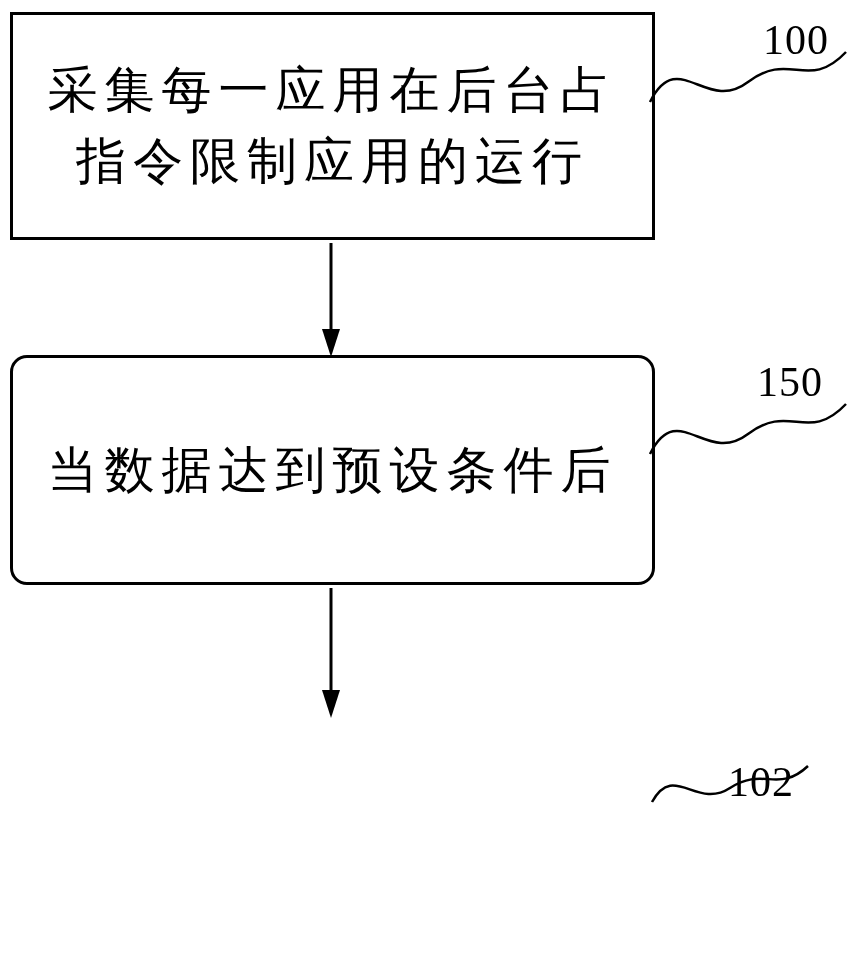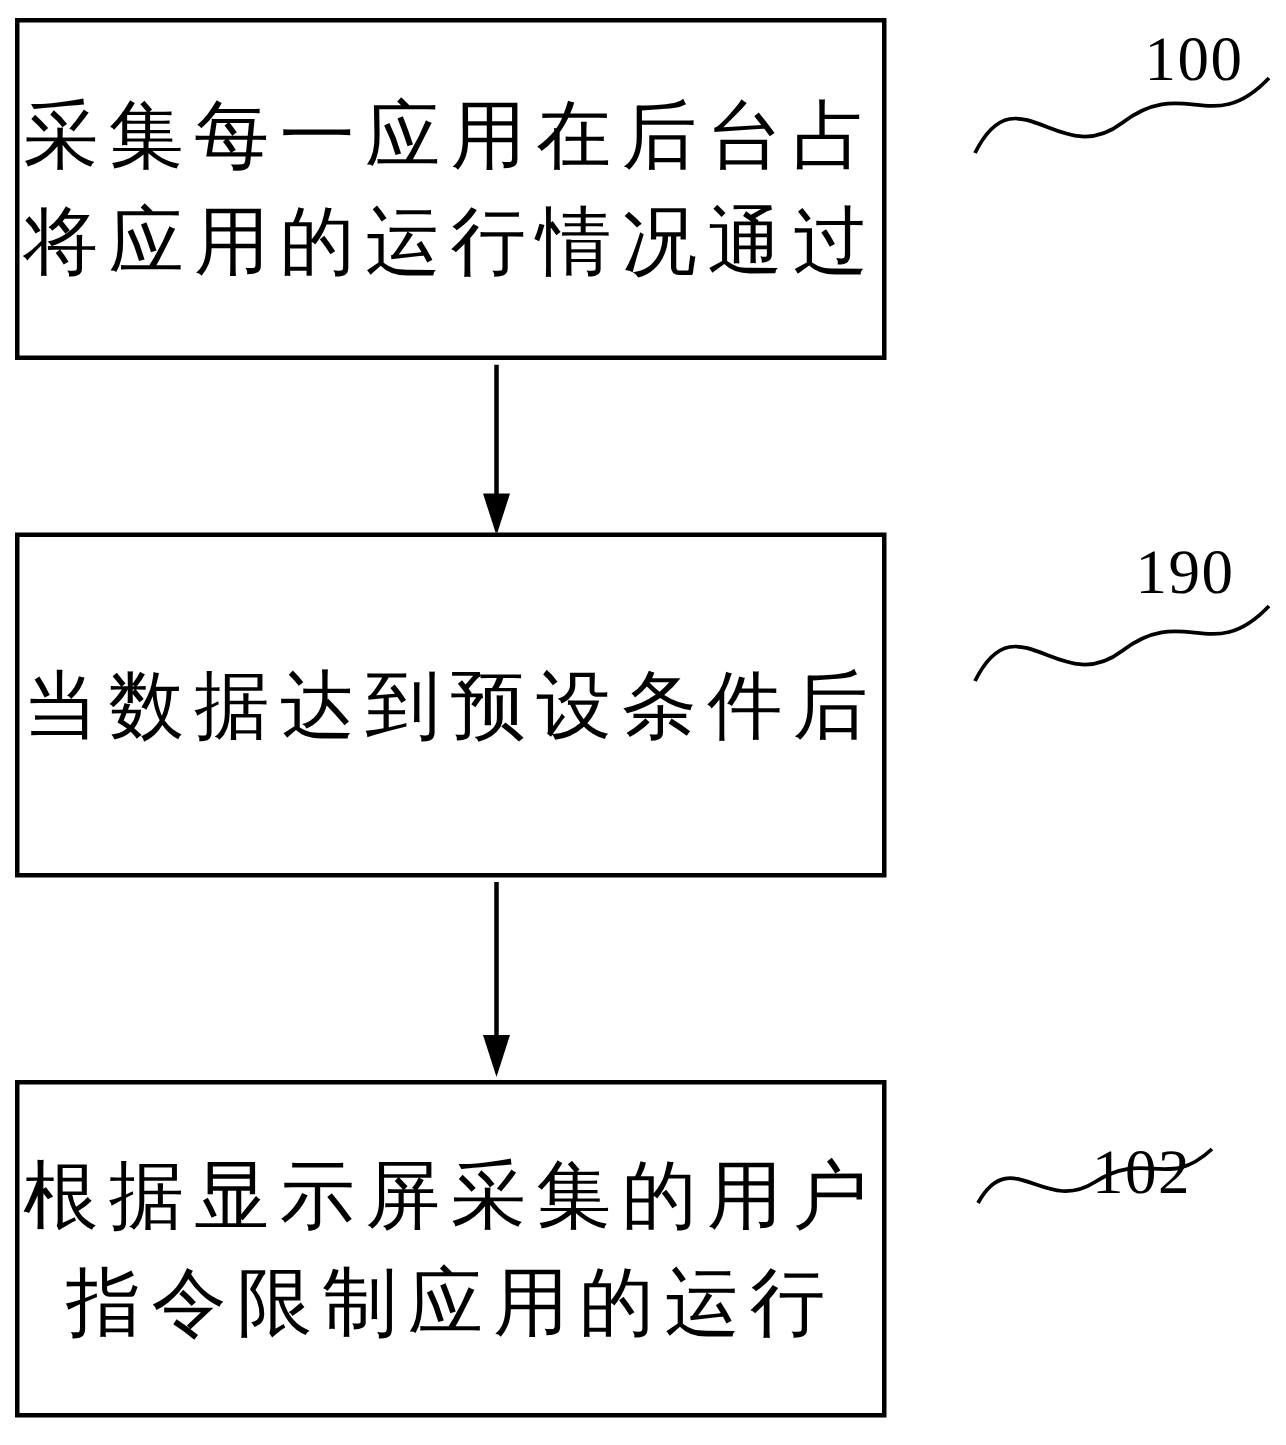--- a/index.html
+++ b/index.html
@@ -10,36 +10,36 @@
     position: relative;
     width: 857px;
     height: 963px;
     background: #ffffff;
     overflow: hidden;
   }
 
   .flow-box {
     position: absolute;
     left: 10px;
-    width: 581px;
+    width: 645px;
     border: 3px solid #000;
     background: #ffffff;
     display: flex;
     flex-direction: column;
     justify-content: center;
     align-items: center;
     font-size: 50px;
     line-height: 1.42;
     letter-spacing: 7px;
     font-family: "Liberation Serif", serif;
   }
   .flow-box .txt-line { white-space: nowrap; }
 
   .box-1 { top: 12px;  height: 228px; }
-  .box-2 { top: 355px; height: 230px; }
+  .box-2 { top: 355px; height: 230px; border-radius: 17px; }
   .box-3 { top: 720px; height: 225px; }
 
   .ref-label {
     position: absolute;
     font-size: 42px;
     font-family: "Liberation Serif", serif;
     letter-spacing: 1px;
   }
   .ref-1 { left: 763px; top: 16px; }
   .ref-2 { left: 757px; top: 358px; }
@@ -55,47 +55,43 @@
 
   svg { display: block; }
 </style>
 </head>
 <body>
 
 <div class="canvas">
 
   <div class="flow-box box-1">
     <div class="txt-line">采集每一应用在后台占</div>
-    <div class="txt-line">将应用的运行情况通过</div>
+    <div class="txt-line">指令限制应用的运行</div>
   </div>
   <div class="ref-label ref-1">100</div>
   <svg class="connector squiggle-1" width="200" height="70" viewBox="0 0 200 70" fill="none" xmlns="http://www.w3.org/2000/svg">
     <path d="M2,62 C30,6 58,74 100,42 S160,52 198,12" stroke="#000" stroke-width="2.5" fill="none"></path>
   </svg>
 
   <svg class="connector arrow-1" width="26" height="114" viewBox="0 0 26 114" xmlns="http://www.w3.org/2000/svg">
     <line x1="13" y1="0" x2="13" y2="90" stroke="#000" stroke-width="3"></line>
     <polygon points="13,114 4,86 22,86" fill="#000"></polygon>
   </svg>
 
   <div class="flow-box box-2">
     <div class="txt-line">当数据达到预设条件后</div>
   </div>
-  <div class="ref-label ref-2">190</div>
+  <div class="ref-label ref-2">150</div>
   <svg class="connector squiggle-2" width="200" height="70" viewBox="0 0 200 70" fill="none" xmlns="http://www.w3.org/2000/svg">
     <path d="M2,62 C30,6 58,74 100,42 S160,52 198,12" stroke="#000" stroke-width="2.5" fill="none"></path>
   </svg>
 
   <svg class="connector arrow-2" width="26" height="130" viewBox="0 0 26 130" xmlns="http://www.w3.org/2000/svg">
     <line x1="13" y1="0" x2="13" y2="106" stroke="#000" stroke-width="3"></line>
     <polygon points="13,130 4,102 22,102" fill="#000"></polygon>
   </svg>
 
-  <div class="flow-box box-3">
-    <div class="txt-line">根据显示屏采集的用户</div>
-    <div class="txt-line">指令限制应用的运行</div>
-  </div>
   <div class="ref-label ref-3">102</div>
   <svg class="connector squiggle-3" width="160" height="48" viewBox="0 0 160 48" fill="none" xmlns="http://www.w3.org/2000/svg">
     <path d="M2,44 C24,4 46,52 80,30 S128,36 158,8" stroke="#000" stroke-width="2.5" fill="none"></path>
   </svg>
 
 </div>
 
 </body></html>

